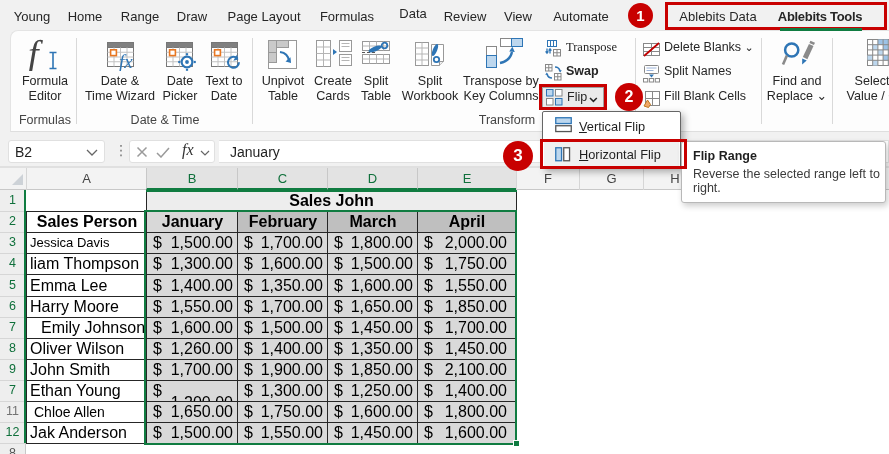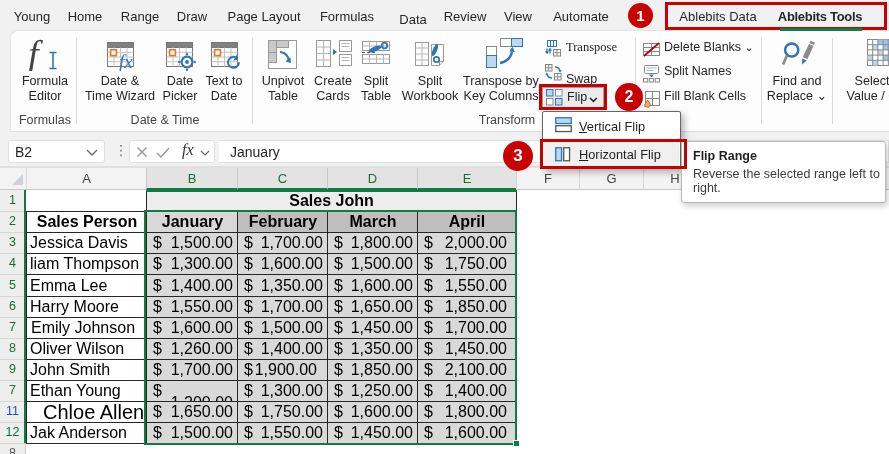--- a/index.html
+++ b/index.html
@@ -21,21 +21,21 @@
 <div class="ab" style="left:0;top:30px;width:889px;height:104px;background:#f1f1f1;"></div>
 <div class="ab" style="left:10px;top:30px;width:879px;height:102px;background:#fdfdfd;border:1px solid #e4e4e4;border-right:none;border-bottom:1px solid #dedede;border-top-left-radius:8px;box-sizing:border-box;"></div>
 <div class="ab" style="left:0;top:132px;width:889px;height:36px;background:#f1f1f1;"></div>
 <div class="ab" style="left:0;top:166px;width:889px;height:2px;background:#e0e0e0;"></div>
 <div class="ab tab ctr" style="left:32px;top:9px;">Young</div>
 <div class="ab tab ctr" style="left:85px;top:9px;">Home</div>
 <div class="ab tab ctr" style="left:140px;top:9px;">Range</div>
 <div class="ab tab ctr" style="left:192px;top:9px;">Draw</div>
 <div class="ab tab ctr" style="left:264px;top:9px;">Page Layout</div>
 <div class="ab tab ctr" style="left:347px;top:9px;">Formulas</div>
-<div class="ab tab ctr" style="left:413px;top:12px;">Data</div>
+<div class="ab tab ctr" style="left:413px;top:6px;">Data</div>
 <div class="ab tab ctr" style="left:465px;top:9px;">Review</div>
 <div class="ab tab ctr" style="left:518px;top:9px;">View</div>
 <div class="ab tab ctr" style="left:581px;top:9px;">Automate</div>
 <div class="ab tab ctr" style="left:718px;top:9px;">Ablebits Data</div>
 <div class="ab tab ctr" style="left:820px;top:9px;font-weight:bold;letter-spacing:-0.3px;">Ablebits Tools</div>
 <div class="ab" style="left:780px;top:27.5px;width:82px;height:3px;background:#107c41;z-index:58;"></div>
 <div class="ab redbox" style="left:665px;top:2px;width:222px;height:28px;"></div>
 <div class="ab circ" style="left:628px;top:3px;width:25px;height:25px;font-size:15px;line-height:25px;">1</div>
 <div class="ab" style="left:76px;top:38px;width:1px;height:86px;background:#d9d9d9;"></div>
 <div class="ab" style="left:252px;top:38px;width:1px;height:86px;background:#d9d9d9;"></div>
@@ -210,21 +210,21 @@
     <line x1="3.75" y1="0.5" x2="3.75" y2="7" stroke="#888"></line>
     <line x1="0.5" y1="3.75" x2="7" y2="3.75" stroke="#888"></line>
     <rect x="9.5" y="9.5" width="6.5" height="6.5" fill="#fff" stroke="#888"></rect>
     <line x1="12.75" y1="9.5" x2="12.75" y2="16" stroke="#888"></line>
     <line x1="9.5" y1="12.75" x2="16" y2="12.75" stroke="#888"></line>
     <path d="M10 3 q4 0 5 4" fill="none" stroke="#2e75b5" stroke-width="1.5"></path>
     <path d="M13.6 6.2 l1.6 2.3 1.6 -2.3 z" fill="#2e75b5"></path>
     <path d="M7 14 q-4 0 -5 -4" fill="none" stroke="#2e75b5" stroke-width="1.5"></path>
     <path d="M3.4 10.8 l-1.6 -2.3 -1.6 2.3 z" fill="#2e75b5"></path>
   </svg>
-<div class="ab slbl" style="left:566px;top:72px;">Swap</div>
+<div class="ab slbl" style="left:566px;top:64px;font-weight:bold;">Swap</div>
 <div class="ab" style="left:542px;top:87px;width:62px;height:21px;background:#ebebeb;border:1px solid #a0a0a0;box-sizing:border-box;"></div>
 <svg class="ab" style="left:546px;top:89px;z-index:8;" width="17" height="17" viewBox="0 0 17 17">
     <rect x="0.5" y="0.5" width="6.5" height="6.5" fill="#bdd7ee" stroke="#2e75b5"></rect>
     <rect x="9.5" y="0.5" width="6.5" height="6.5" fill="#fff" stroke="#888"></rect>
     <rect x="0.5" y="9.5" width="6.5" height="6.5" fill="#fff" stroke="#888"></rect>
     <rect x="9.5" y="9.5" width="6.5" height="6.5" fill="#bdd7ee" stroke="#2e75b5"></rect>
   </svg>
 <div class="ab slbl" style="left:567px;top:90px;z-index:8;">Flip</div>
 <svg class="ab" style="left:589px;top:97px;z-index:8;" width="9" height="6" viewBox="0 0 9 6">
     <path d="M1 1 l3.4 3.4 3.4-3.4" fill="none" stroke="#262626" stroke-width="1.5"></path>
@@ -304,21 +304,21 @@
 <div class="ab" style="left:0;top:296px;width:25px;height:21px;font-size:12.5px;color:#0f703b;text-align:center;line-height:21px;overflow:hidden;">6</div>
 <div class="ab" style="left:0;top:317px;width:25px;height:1px;background:#d6d6d6;"></div>
 <div class="ab" style="left:0;top:317px;width:25px;height:21px;font-size:12.5px;color:#0f703b;text-align:center;line-height:21px;overflow:hidden;">7</div>
 <div class="ab" style="left:0;top:338px;width:25px;height:1px;background:#d6d6d6;"></div>
 <div class="ab" style="left:0;top:338px;width:25px;height:21px;font-size:12.5px;color:#0f703b;text-align:center;line-height:21px;overflow:hidden;">8</div>
 <div class="ab" style="left:0;top:359px;width:25px;height:1px;background:#d6d6d6;"></div>
 <div class="ab" style="left:0;top:359px;width:25px;height:21px;font-size:12.5px;color:#0f703b;text-align:center;line-height:21px;overflow:hidden;">9</div>
 <div class="ab" style="left:0;top:380px;width:25px;height:1px;background:#d6d6d6;"></div>
 <div class="ab" style="left:0;top:380px;width:25px;height:21px;font-size:12.5px;color:#0f703b;text-align:center;line-height:21px;overflow:hidden;">7</div>
 <div class="ab" style="left:0;top:401px;width:25px;height:1px;background:#d6d6d6;"></div>
-<div class="ab" style="left:0;top:401px;width:25px;height:21px;font-size:12.5px;color:#1d4ed8;text-align:center;line-height:21px;overflow:hidden;">11</div>
+<div class="ab" style="left:0;top:401px;width:25px;height:21px;font-size:12.5px;color:#737373;text-align:center;line-height:21px;overflow:hidden;">11</div>
 <div class="ab" style="left:0;top:422px;width:25px;height:1px;background:#d6d6d6;"></div>
 <div class="ab" style="left:0;top:422px;width:25px;height:21px;font-size:12.5px;color:#0f703b;text-align:center;line-height:21px;overflow:hidden;">12</div>
 <div class="ab" style="left:0;top:443px;width:25px;height:1px;background:#d6d6d6;"></div>
 <div class="ab" style="left:0;top:443px;width:25px;height:11px;font-size:12.5px;color:#555;text-align:center;line-height:21px;overflow:hidden;">8</div>
 
 <div class="ab" style="left:24px;top:190px;width:2px;height:253px;background:#107c41;"></div>
 <div class="cell" style="left:146px;top:190px;width:371px;height:22px;background:#ededed;border-right:1px solid #262626;z-index:10;">
     <div style="text-align:center;font-weight:bold;line-height:20px;">Sales John</div>
   </div>
 <div class="cell" style="left:26px;top:211px;width:121px;height:22px;background:#fff;z-index:10;">
@@ -330,21 +330,21 @@
 <div class="cell" style="left:237px;top:211px;width:91px;height:22px;background:#bfbfbf;z-index:10;">
     <div style="text-align:center;font-weight:bold;line-height:20px;">February</div>
   </div>
 <div class="cell" style="left:327px;top:211px;width:91px;height:22px;background:#bfbfbf;z-index:10;">
     <div style="text-align:center;font-weight:bold;line-height:20px;">March</div>
   </div>
 <div class="cell" style="left:417px;top:211px;width:100px;height:22px;background:#bfbfbf;border-right:1px solid #262626;z-index:10;">
     <div style="text-align:center;font-weight:bold;line-height:20px;">April</div>
   </div>
 <div class="cell" style="left:26px;top:232px;width:121px;height:22px;background:#fff;z-index:10;">
-    <div style="padding-left:3px;font-size:16px;line-height:20px;">Jessica Davis</div>
+    <div style="padding-left:3px;font-size:13px;line-height:20px;">Jessica Davis</div>
   </div>
 <div class="cell" style="left:146px;top:232px;width:92px;height:22px;background:#d9d9d9;z-index:10;">
     <div style="position:relative;font-size:16px;line-height:20px;">
       <span style="position:absolute;left:6px;">$</span>
       <span style="position:absolute;right:5px;">1,500.00</span>
     </div>
   </div>
 <div class="cell" style="left:237px;top:232px;width:91px;height:22px;background:#d9d9d9;z-index:10;">
     <div style="position:relative;font-size:16px;line-height:20px;">
       <span style="position:absolute;left:6px;">$</span>
@@ -438,21 +438,21 @@
       <span style="position:absolute;right:5px;">1,650.00</span>
     </div>
   </div>
 <div class="cell" style="left:417px;top:296px;width:100px;height:22px;background:#d9d9d9;border-right:1px solid #262626;z-index:10;">
     <div style="position:relative;font-size:16px;line-height:20px;">
       <span style="position:absolute;left:6px;">$</span>
       <span style="position:absolute;right:9px;">1,850.00</span>
     </div>
   </div>
 <div class="cell" style="left:26px;top:317px;width:121px;height:22px;background:#fff;z-index:10;">
-    <div style="padding-left:4px;font-size:16px;line-height:20px;">Emily Johnson</div>
+    <div style="padding-left:14px;font-size:16px;line-height:20px;">Emily Johnson</div>
   </div>
 <div class="cell" style="left:146px;top:317px;width:92px;height:22px;background:#d9d9d9;z-index:10;">
     <div style="position:relative;font-size:16px;line-height:20px;">
       <span style="position:absolute;left:6px;">$</span>
       <span style="position:absolute;right:5px;">1,600.00</span>
     </div>
   </div>
 <div class="cell" style="left:237px;top:317px;width:91px;height:22px;background:#d9d9d9;z-index:10;">
     <div style="position:relative;font-size:16px;line-height:20px;">
       <span style="position:absolute;left:6px;">$</span>
@@ -503,21 +503,21 @@
   </div>
 <div class="cell" style="left:146px;top:359px;width:92px;height:22px;background:#d9d9d9;z-index:10;">
     <div style="position:relative;font-size:16px;line-height:20px;">
       <span style="position:absolute;left:6px;">$</span>
       <span style="position:absolute;right:5px;">1,700.00</span>
     </div>
   </div>
 <div class="cell" style="left:237px;top:359px;width:91px;height:22px;background:#d9d9d9;z-index:10;">
     <div style="position:relative;font-size:16px;line-height:20px;">
       <span style="position:absolute;left:6px;">$</span>
-      <span style="position:absolute;right:11px;">1,900.00</span>
+      <span style="position:absolute;right:5px;">1,900.00</span>
     </div>
   </div>
 <div class="cell" style="left:327px;top:359px;width:91px;height:22px;background:#d9d9d9;z-index:10;">
     <div style="position:relative;font-size:16px;line-height:20px;">
       <span style="position:absolute;left:6px;">$</span>
       <span style="position:absolute;right:5px;">1,850.00</span>
     </div>
   </div>
 <div class="cell" style="left:417px;top:359px;width:100px;height:22px;background:#d9d9d9;border-right:1px solid #262626;z-index:10;">
     <div style="position:relative;font-size:16px;line-height:20px;">
@@ -546,21 +546,21 @@
       <span style="position:absolute;right:5px;">1,250.00</span>
     </div>
   </div>
 <div class="cell" style="left:417px;top:380px;width:100px;height:22px;background:#d9d9d9;border-right:1px solid #262626;z-index:10;">
     <div style="position:relative;font-size:16px;line-height:20px;">
       <span style="position:absolute;left:6px;">$</span>
       <span style="position:absolute;right:9px;">1,400.00</span>
     </div>
   </div>
 <div class="cell" style="left:26px;top:401px;width:121px;height:22px;background:#fff;z-index:10;">
-    <div style="padding-left:16px;font-size:20px;line-height:20px;">Chloe Allen</div>
+    <div style="padding-left:7px;font-size:14px;line-height:20px;">Chloe Allen</div>
   </div>
 <div class="cell" style="left:146px;top:401px;width:92px;height:22px;background:#d9d9d9;z-index:10;">
     <div style="position:relative;font-size:16px;line-height:20px;">
       <span style="position:absolute;left:6px;">$</span>
       <span style="position:absolute;right:5px;">1,650.00</span>
     </div>
   </div>
 <div class="cell" style="left:237px;top:401px;width:91px;height:22px;background:#d9d9d9;z-index:10;">
     <div style="position:relative;font-size:16px;line-height:20px;">
       <span style="position:absolute;left:6px;">$</span>

